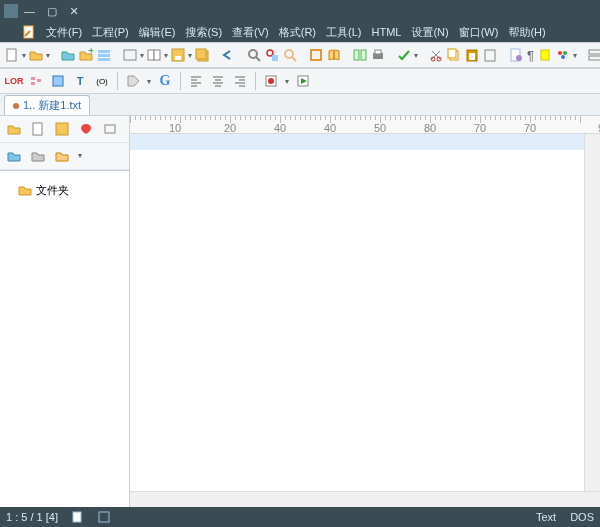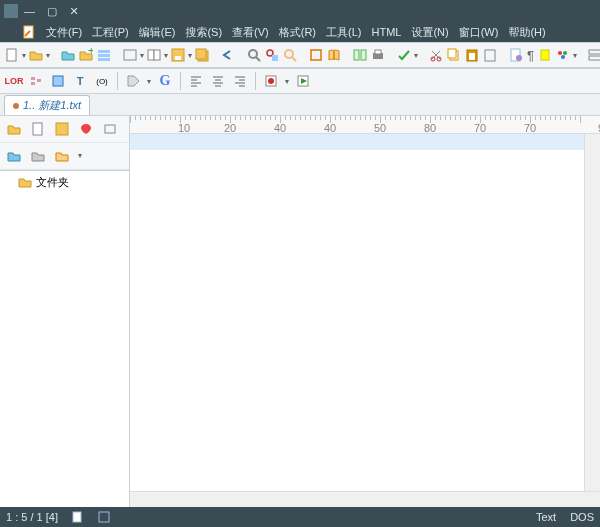--- a/index.html
+++ b/index.html
@@ -8,21 +8,21 @@
 .titlebar .icon { width: 14px; height: 14px; background: #5b7a8a; margin-right: 6px; }
 .titlebar .title { flex: 1; }
 .titlebar .winbtns { display: flex; gap: 12px; color: #cfe3ec; }
 .titlebar .winbtns span { cursor: default; }
 .menubar { height: 20px; background: #3b4b54; color: #d7e6ee; display: flex; align-items: center; padding-left: 22px; gap: 10px; }
 .menubar .mi { cursor: default; }
 .toolstrip { background: #f3f5f6; border-top: 1px solid #c9d2d8; border-bottom: 1px solid #c9d2d8; display: flex; align-items: center; padding: 2px 4px; gap: 2px; flex-wrap: nowrap; }
 .tbtn { width: 20px; height: 20px; border: 1px solid transparent; display: flex; align-items: center; justify-content: center; border-radius: 2px; cursor: default; }
 .sep { width: 1px; height: 18px; background: #c0c8ce; margin: 0 3px; }
 .dd { width: 8px; height: 18px; display:flex; align-items:center; justify-content:center; color:#666; font-size:8px; }
-.tabbar { height: 22px; background: #eef1f3; border-bottom: 1px solid #c9d2d8; display: flex; align-items: flex-end; padding-left: 4px; font-style: italic; }
+.tabbar { height: 22px; background: #eef1f3; border-bottom: 1px solid #c9d2d8; display: flex; align-items: flex-end; padding-left: 4px; }
 .tab { height: 20px; background: #fff; border: 1px solid #b8c4cc; border-bottom: none; border-radius: 3px 3px 0 0; display: flex; align-items: center; padding: 0 8px; gap: 4px; color: #2a6ea8; cursor: default; }
 .tab .dot { width:6px; height:6px; border-radius:50%; background:#c74; }
 .mainarea { flex: 1; display: flex; background: #fff; min-height: 0; }
 .sidepanel { width: 130px; background: #f6f7f8; border-right: 1px solid #c9d2d8; display: flex; flex-direction: column; }
 .sidetools { display: flex; gap: 4px; padding: 3px 4px; border-bottom: 1px solid #e2e6ea; }
 .sidetools2 { display: flex; gap: 4px; padding: 3px 4px; border-bottom: 1px solid #e2e6ea; }
 .tree { flex:1; background:#fff; border-top:1px solid #c9d2d8; padding: 2px; }
 .treeitem { display:flex; align-items:center; gap:4px; height:18px; padding-left: 2px; cursor:default;}
 .treeitem.sel { background:#d6e8f7; border:1px dotted #7aa; }
 .editor { flex:1; display:flex; flex-direction:column; min-width:0; }
@@ -345,21 +345,21 @@
           </svg>
         </span>
       <span class="tbtn">
           <svg width="14" height="14">
             <path d="M1 4h5l1 2h6v6H1z" fill="#fc8" stroke="#c80"></path>
           </svg>
         </span>
       <span class="dd">▾</span>
     </div>
     <div class="tree">
-      <div class="treeitem" style="padding-left:16px;">
+      <div class="treeitem" style="padding-left:16px;margin-top:8px;">
         <span>
             <svg width="14" height="14">
               <path d="M1 4h5l1 2h6v6H1z" fill="#f6c65a" stroke="#c89b2a"></path>
             </svg>
           </span>
         <span>文件夹</span>
       </div>
     </div>
   </div>
 
@@ -369,21 +369,21 @@
         <div class="tick" style="left: 5px;"></div>
         <div class="tick" style="left: 10px;"></div>
         <div class="tick" style="left: 15px;"></div>
         <div class="tick" style="left: 20px;"></div>
         <div class="tick" style="left: 25px;"></div>
         <div class="tick" style="left: 30px;"></div>
         <div class="tick" style="left: 35px;"></div>
         <div class="tick" style="left: 40px;"></div>
         <div class="tick" style="left: 45px;"></div>
         <div class="tick tickL" style="left: 50px;"></div>
-        <div class="num" style="left: 54px;">10</div>
+        <div class="num" style="left: 45px;">10</div>
         <div class="tick" style="left: 55px;"></div>
         <div class="tick" style="left: 60px;"></div>
         <div class="tick" style="left: 65px;"></div>
         <div class="tick" style="left: 70px;"></div>
         <div class="tick" style="left: 75px;"></div>
         <div class="tick" style="left: 80px;"></div>
         <div class="tick" style="left: 85px;"></div>
         <div class="tick" style="left: 90px;"></div>
         <div class="tick" style="left: 95px;"></div>
         <div class="tick tickL" style="left: 100px;"></div>

